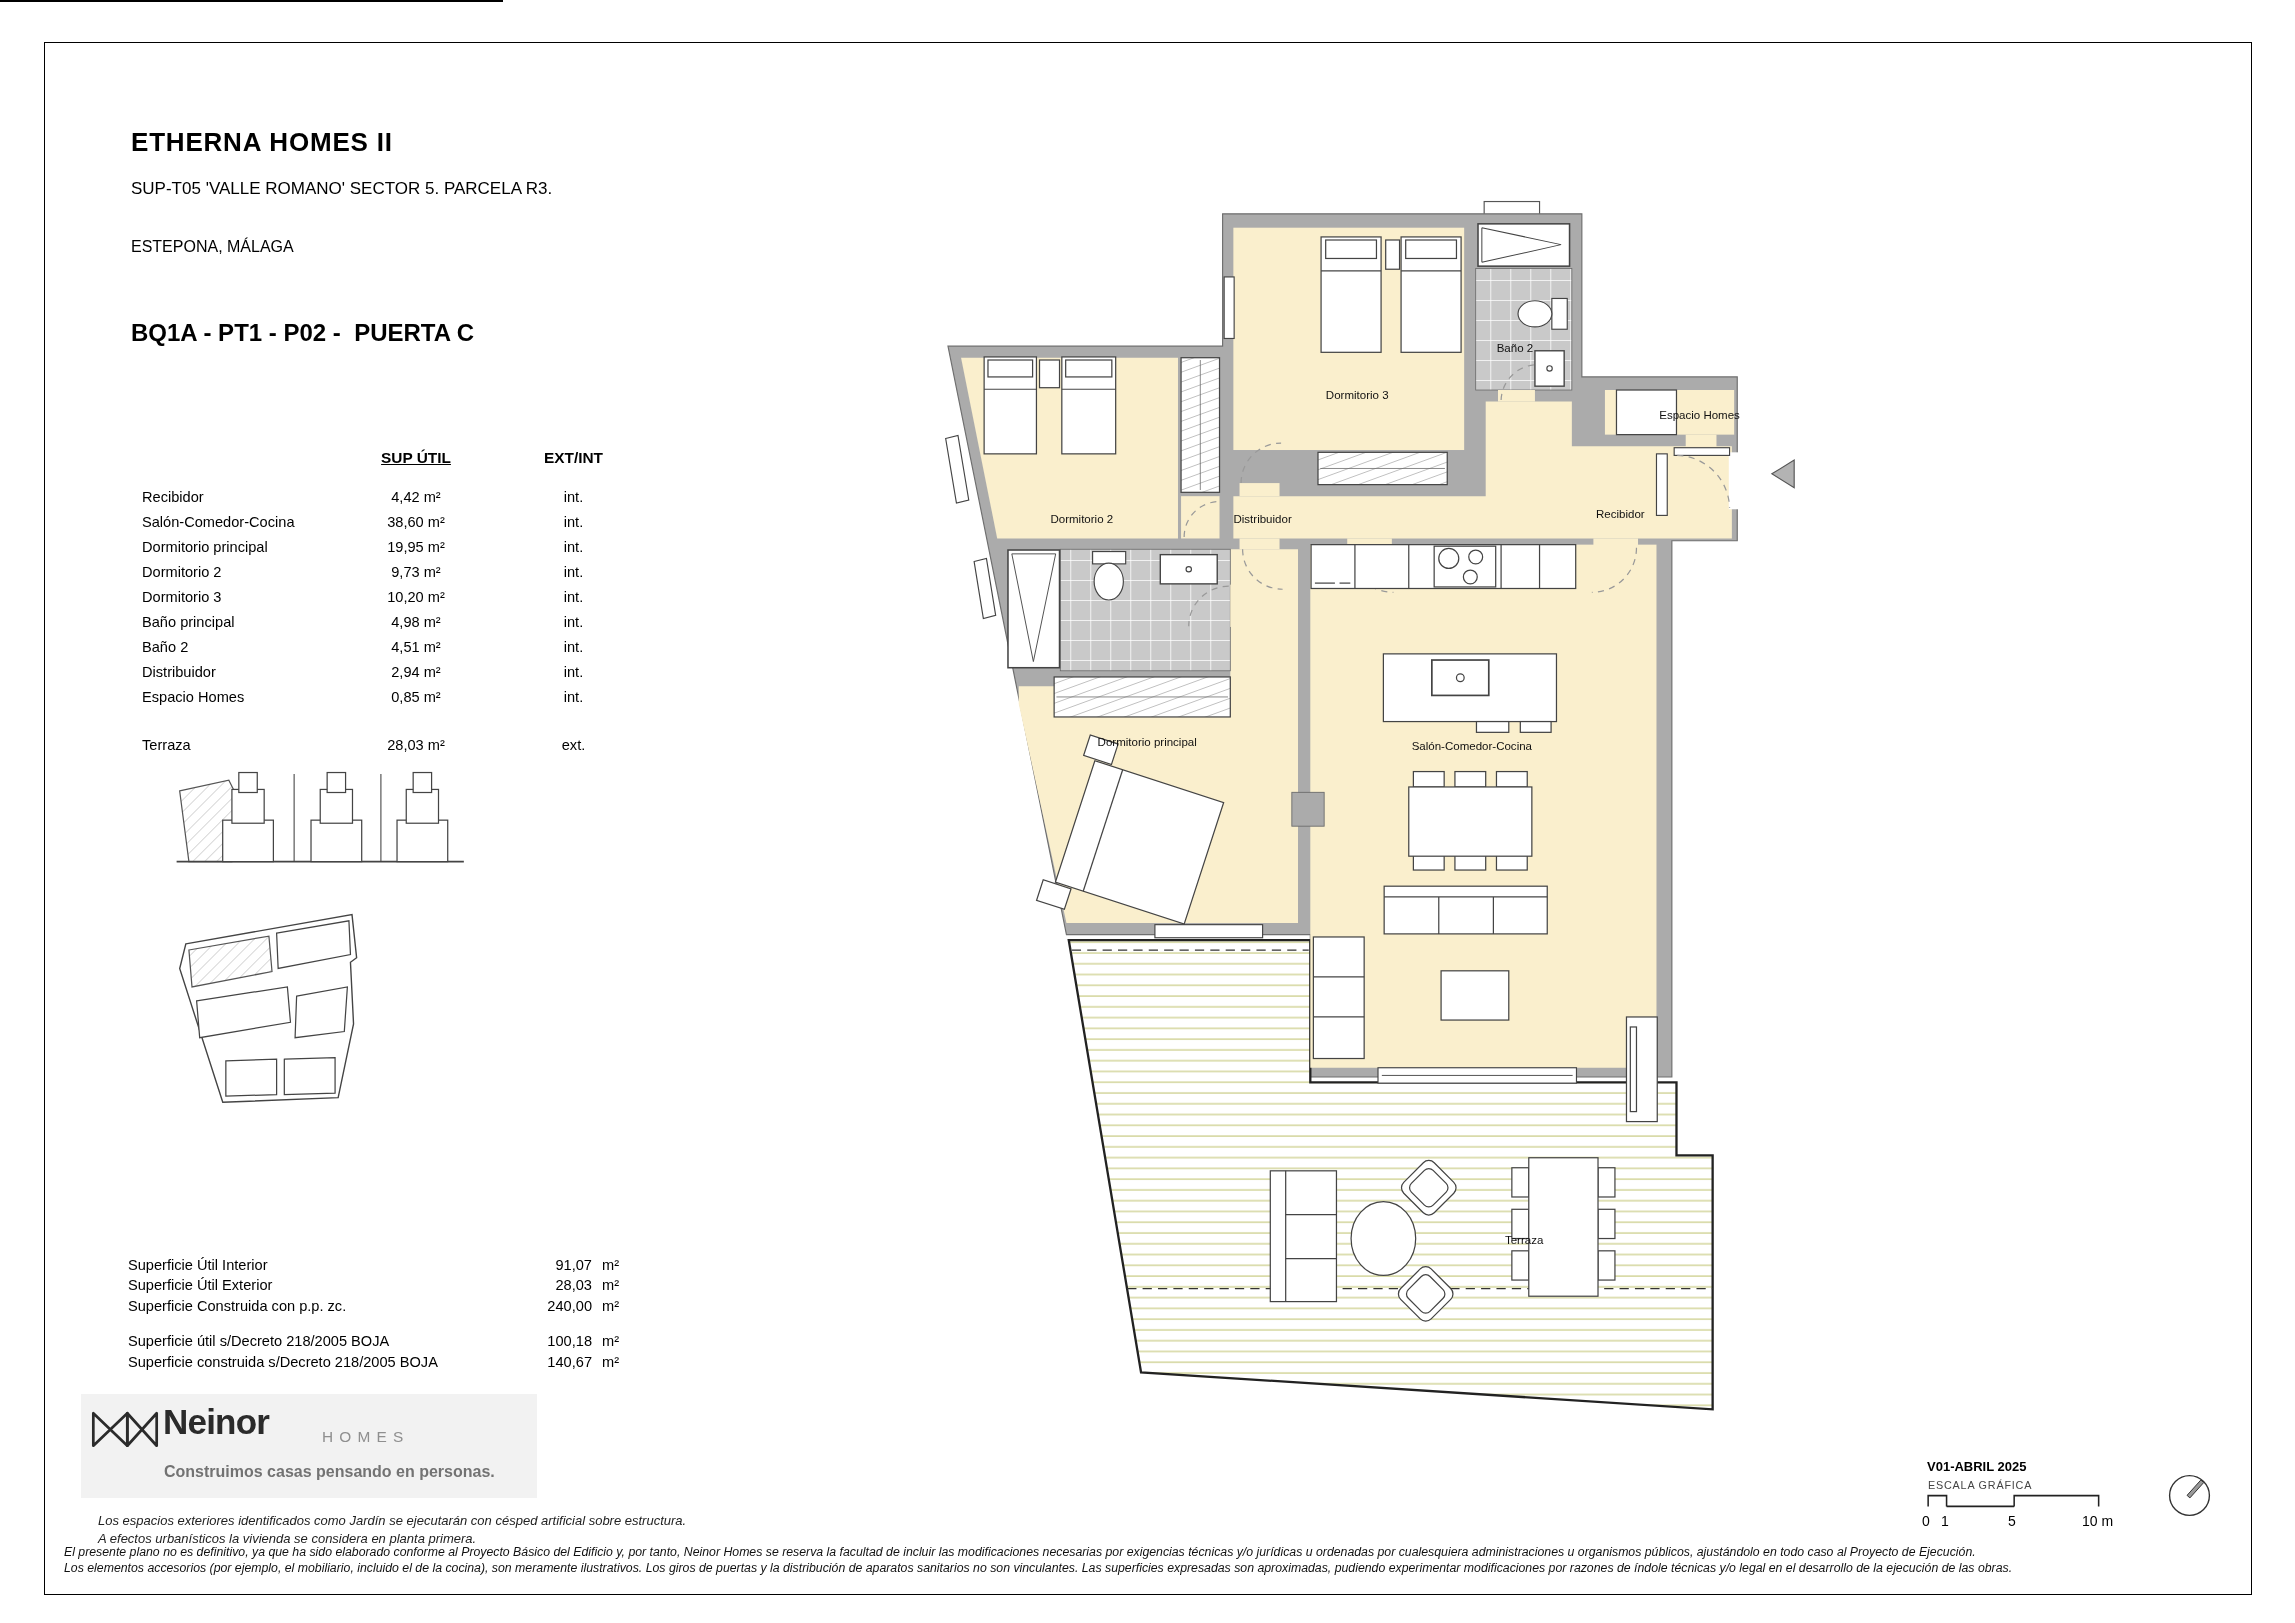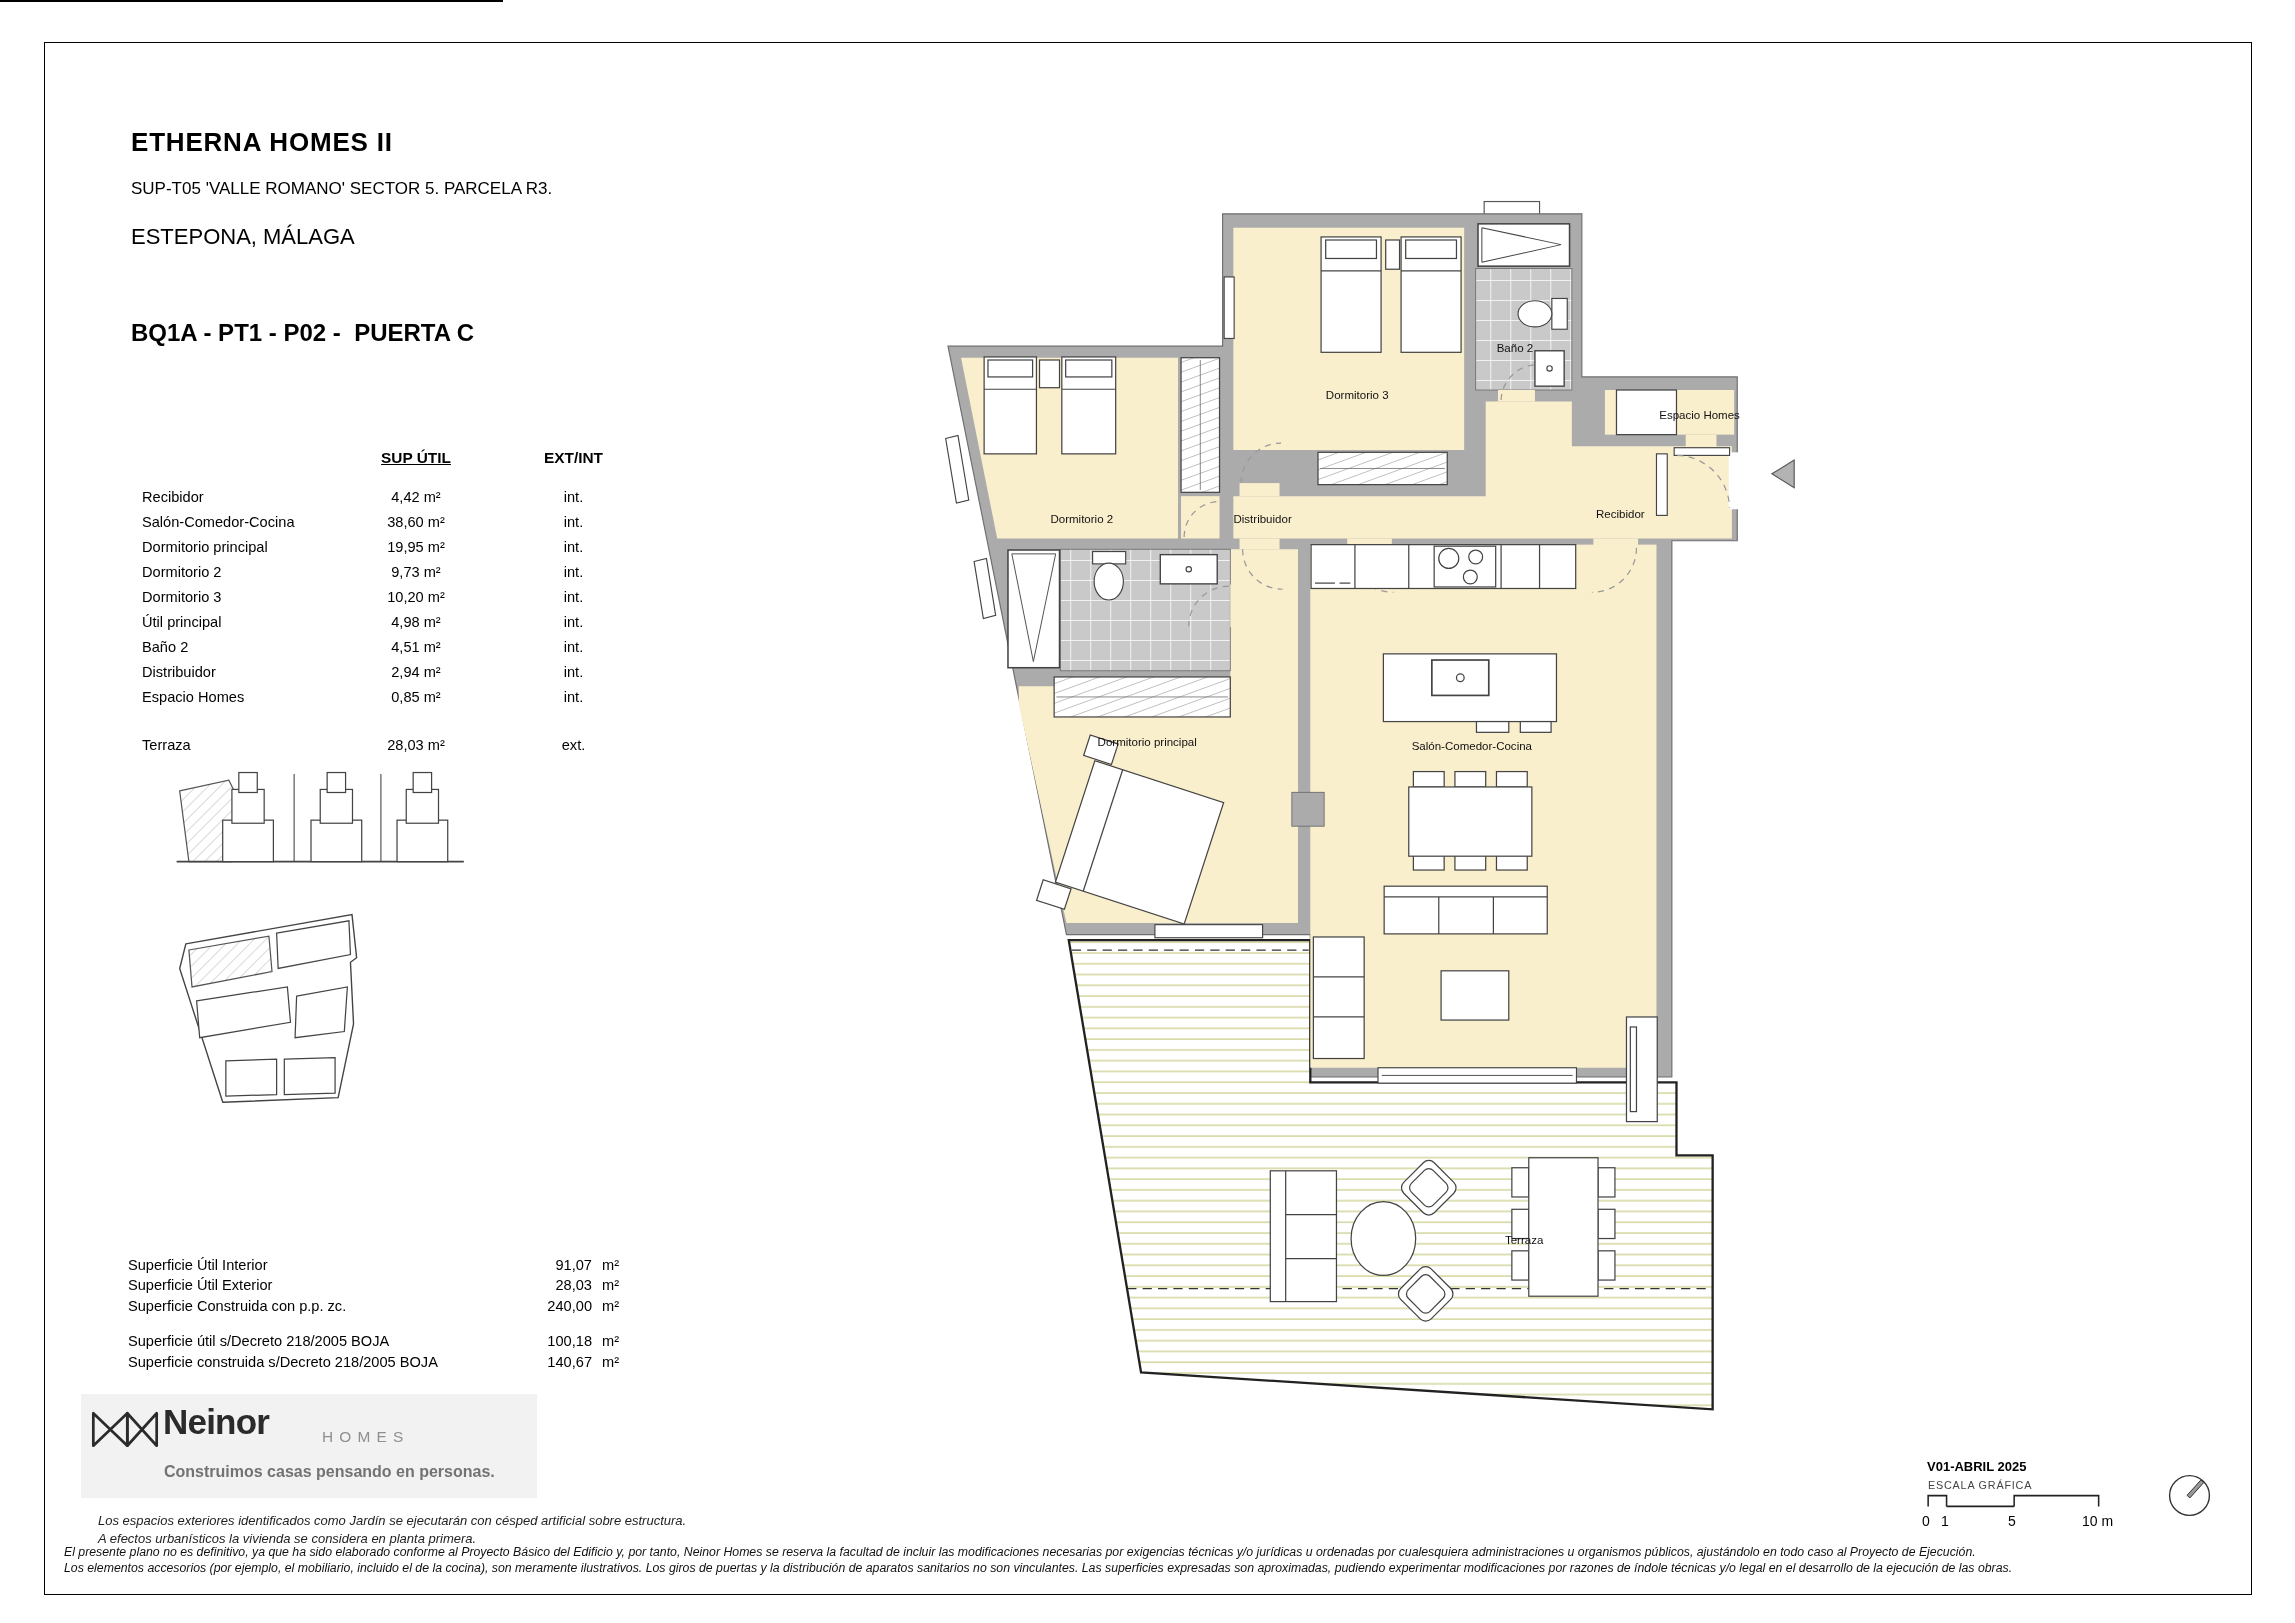--- a/index.html
+++ b/index.html
@@ -2,21 +2,21 @@
 <html style="font-size:12.3px"><head>
 <meta charset="utf-8">
 <style>
   html,body{margin:0;padding:0;background:#fff;}
   body{width:2295px;height:1624px;position:relative;font-family:"Liberation Sans",sans-serif;color:#000;overflow:hidden;}
   .abs{position:absolute;}
   .sheet-border{position:absolute;left:44px;top:42px;width:2206px;height:1551px;border:1.5px solid #000;}
   
   .title{left:131px;top:127px;font-size:26px;font-weight:bold;letter-spacing:0.8px;}
   .sub1{left:131px;top:179px;font-size:17px;}
-  .sub2{left:131px;top:224px;font-size:22px;}
+  .sub2{left:131px;top:238px;font-size:16px;}
   .unit{left:131px;top:319px;font-size:24px;font-weight:bold;white-space:pre;}
   
   .tbl-head{font-size:15.4px;font-weight:bold;text-align:center;top:449px;}
   .tbl-rule{left:122px;top:476px;width:503px;height:1.5px;background:#000;}
   .trow{font-size:14.6px;}
   .trow .room{position:absolute;left:142px;width:200px;}
   .trow .sup{position:absolute;left:339px;width:154px;text-align:center;}
   .trow .typ{position:absolute;left:539px;width:69px;text-align:center;}
   
   .srow{font-size:14.6px;}
@@ -69,21 +69,21 @@
     <span class="room">Dormitorio 2</span>
     <span class="sup">9,73 m²</span>
     <span class="typ">int.</span>
   </div>
 <div class="abs trow" style="top:589px;">
     <span class="room">Dormitorio 3</span>
     <span class="sup">10,20 m²</span>
     <span class="typ">int.</span>
   </div>
 <div class="abs trow" style="top:614px;">
-    <span class="room">Útil principal</span>
+    <span class="room">Baño principal</span>
     <span class="sup">4,98 m²</span>
     <span class="typ">int.</span>
   </div>
 <div class="abs trow" style="top:639px;">
     <span class="room">Baño 2</span>
     <span class="sup">4,51 m²</span>
     <span class="typ">int.</span>
   </div>
 <div class="abs trow" style="top:664px;">
     <span class="room">Distribuidor</span>

